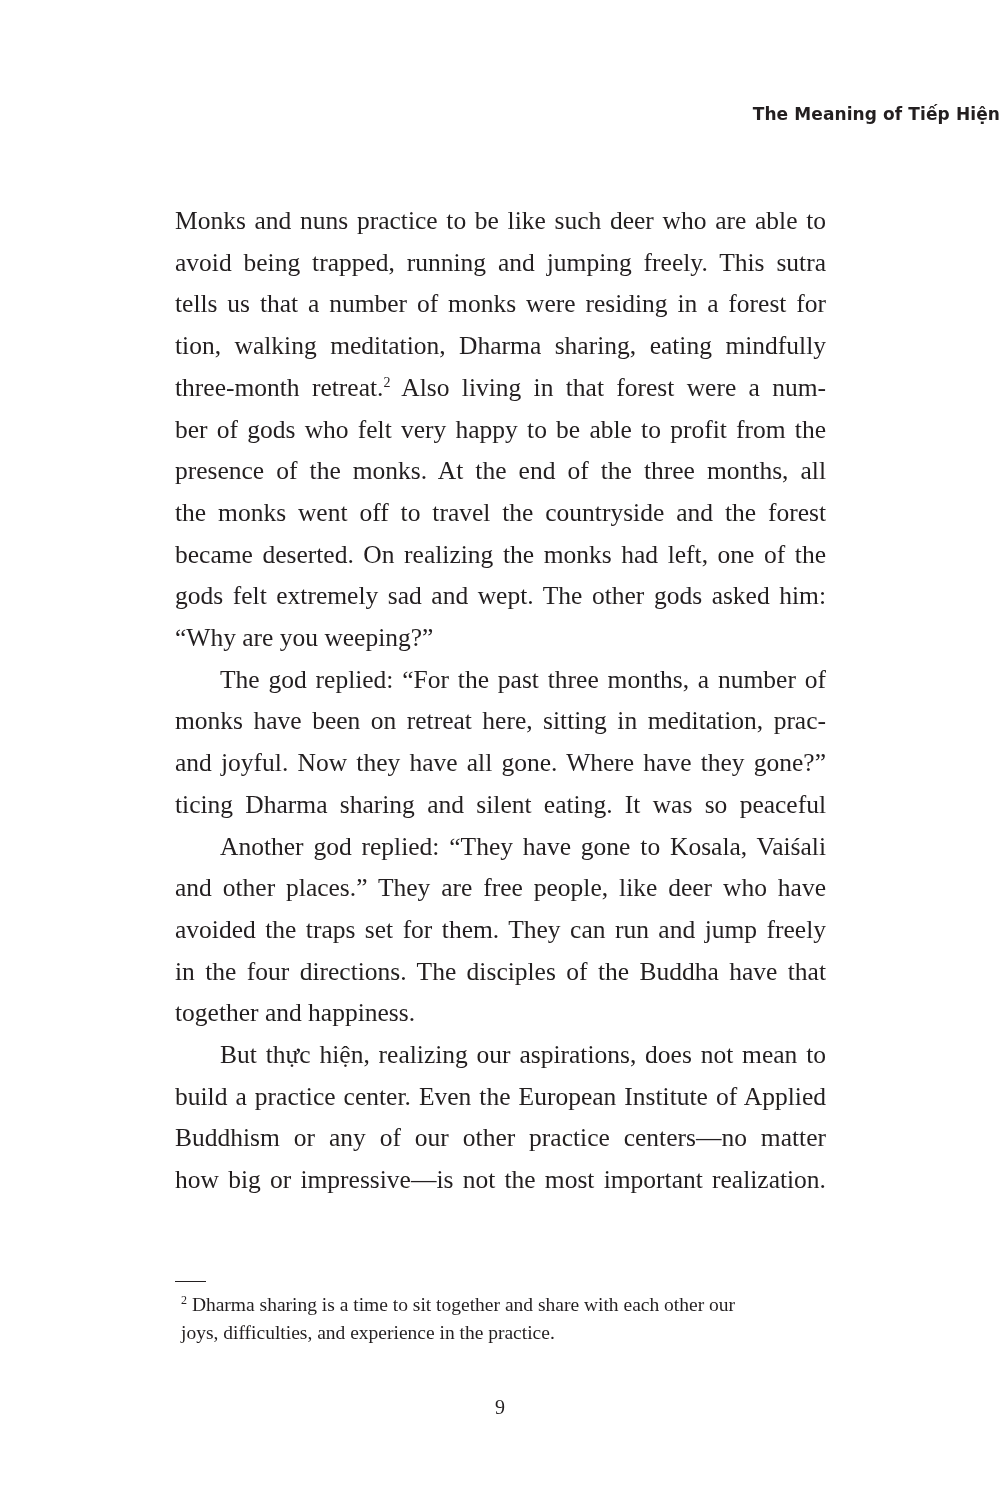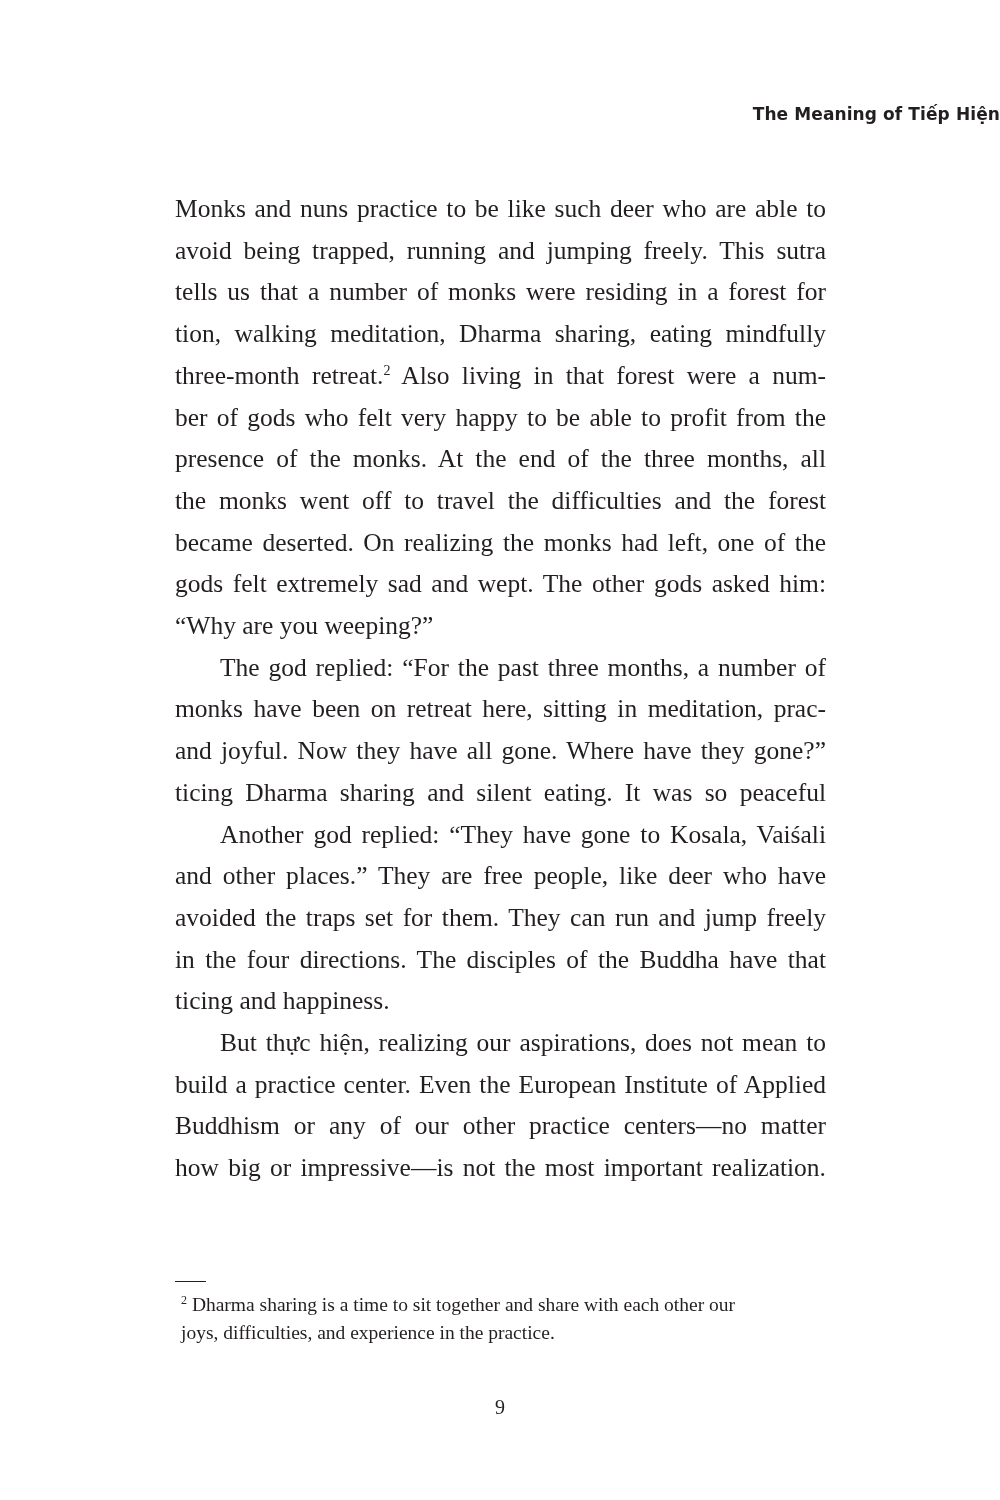--- a/index.html
+++ b/index.html
@@ -2,21 +2,21 @@
 <html><head>
   <meta charset="utf-8">
   <style>
     html, body { margin: 0; padding: 0; background: #ffffff; }
     body { width: 1000px; height: 1500px; position: relative; overflow: hidden; color: #231f20; }
     .running-head {
       position: absolute; top: 104px; left: 0; width: 1000px; text-align: right;
       font-family: "DejaVu Sans", sans-serif; font-weight: bold; font-size: 17px; letter-spacing: 0.1px;
     }
     .body-text {
-      position: absolute; top: 188px; left: 175px; width: 651px;
+      position: absolute; top: 200px; left: 175px; width: 651px;
       font-family: "Liberation Serif", serif; font-size: 25.5px; line-height: 41.7px;
     }
     .line { display: block; text-align: justify; text-align-last: justify; white-space: nowrap; }
     .line.end { text-align-last: left; }
     .indent { padding-left: 45px; }
     sup { font-size: 14px; vertical-align: 9px; line-height: 0; }
     .fn-rule { position: absolute; top: 1281px; left: 175px; width: 31px; height: 1px; background: #231f20; }
     .footnote {
       position: absolute; top: 1291px; left: 175px; width: 651px;
       font-family: "Liberation Serif", serif; font-size: 19.5px; line-height: 28px; margin-left: 6px;
@@ -34,33 +34,33 @@
 <div class="running-head">The Meaning of Tiếp Hiện</div>
 
 <div class="body-text">
   <span class="line">Monks and nuns practice to be like such deer who are able to</span>
   <span class="line">avoid being trapped, running and jumping freely. This sutra</span>
   <span class="line">tells us that a number of monks were residing in a forest for</span>
   <span class="line">tion, walking meditation, Dharma sharing, eating mindfully</span>
   <span class="line"><span>three-month retreat.</span><sup>2</sup><span> Also living in that forest were a num-</span></span>
   <span class="line">ber of gods who felt very happy to be able to profit from the</span>
   <span class="line">presence of the monks. At the end of the three months, all</span>
-  <span class="line">the monks went off to travel the difficulties and the forest</span>
+  <span class="line">the monks went off to travel the countryside and the forest</span>
   <span class="line">became deserted. On realizing the monks had left, one of the</span>
   <span class="line">gods felt extremely sad and wept. The other gods asked him:</span>
   <span class="line end">“Why are you weeping?”</span>
   <span class="line indent">The god replied: “For the past three months, a number of</span>
   <span class="line">monks have been on retreat here, sitting in meditation, prac-</span>
   <span class="line">and joyful. Now they have all gone. Where have they gone?”</span>
   <span class="line">ticing Dharma sharing and silent eating. It was so peaceful</span>
   <span class="line indent">Another god replied: “They have gone to Kosala, Vaiśali</span>
   <span class="line">and other places.” They are free people, like deer who have</span>
   <span class="line">avoided the traps set for them. They can run and jump freely</span>
   <span class="line">in the four directions. The disciples of the Buddha have that</span>
-  <span class="line end">ticing and happiness.</span>
+  <span class="line end">together and happiness.</span>
   <span class="line indent">But thực hiện, realizing our aspirations, does not mean to</span>
   <span class="line">build a practice center. Even the European Institute of Applied</span>
   <span class="line">Buddhism or any of our other practice centers—no matter</span>
   <span class="line">how big or impressive—is not the most important realization.</span>
 </div>
 
 <div class="fn-rule"></div>
 
 <div class="footnote">
   <span class="line"><sup>2</sup><span> Dharma sharing is a time to sit together and share with each other our</span></span>

